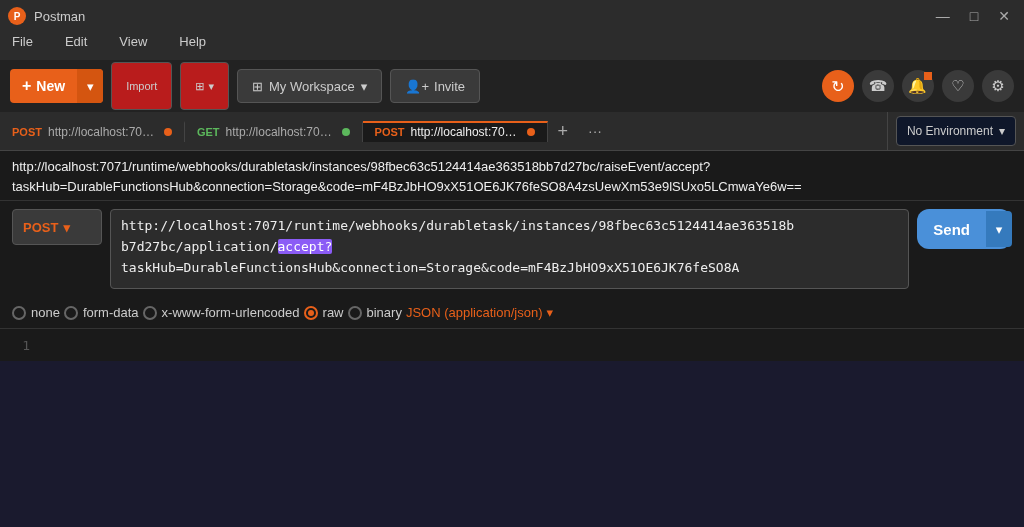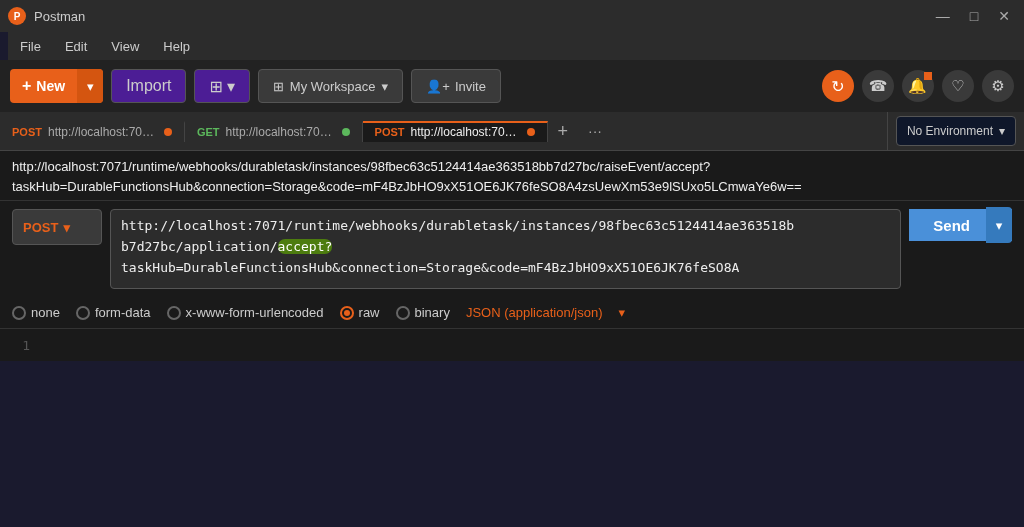--- a/index.html
+++ b/index.html
@@ -9,22 +9,22 @@
     .title-bar {
       display: flex; align-items: center; height: 32px;
       background: #2c2c2c; padding: 0 8px; gap: 8px;
     }
     .title-bar-title { color: #ccc; font-size: 13px; flex: 1; }
     .title-bar-controls { display: flex; gap: 8px; margin-left: auto; }
     .title-bar-btn { background: none; border: none; color: #aaa; cursor: pointer; font-size: 14px; padding: 2px 6px; }
 
     
     .menu-bar {
-      display: flex; align-items: center; height: 28px;
-      background: #2c2c2c; padding: 0 8px; gap: 16px; margin-left: 8px;
+      display: flex; height: 28px;
+      background: #2c2c2c; padding: 0 8px; gap: 24px;
     }
     .menu-item { color: #ccc; font-size: 13px; cursor: pointer; padding: 2px 4px; }
 
     
     .toolbar {
       display: flex; align-items: center; height: 52px;
       background: #222; padding: 0 10px; gap: 8px;
     }
     .new-btn {
       display: flex; align-items: center; height: 34px;
@@ -32,22 +32,22 @@
     }
     .new-btn-main {
       display: flex; align-items: center; gap: 5px;
       padding: 0 12px; color: white; font-size: 14px; font-weight: bold;
     }
     .new-btn-dropdown {
       height: 100%; width: 26px; background: #d45510;
       display: flex; align-items: center; justify-content: center; color: white; cursor: pointer;
     }
     .toolbar-btn {
-      background: #4c1d95; border: 1px solid #555; border-radius: 4px;
-      color: #ccc; padding: 6px 14px; cursor: pointer; font-size: 16px; height: 34px;
+      background: #b91c1c; border: 1px solid #555; border-radius: 4px;
+      color: #ccc; padding: 6px 14px; cursor: pointer; font-size: 11px; height: 48px;
     }
     .workspace-btn {
       display: flex; align-items: center; gap: 6px;
       background: #3a3a3a; border: 1px solid #555; border-radius: 4px;
       color: #ccc; padding: 6px 14px; cursor: pointer; font-size: 13px; height: 34px;
     }
     .invite-btn {
       display: flex; align-items: center; gap: 5px;
       background: #3a3a3a; border: 1px solid #555; border-radius: 4px;
       color: #ccc; padding: 6px 14px; cursor: pointer; font-size: 13px; height: 34px;
@@ -90,43 +90,43 @@
     }
     .request-url-row {
       display: flex; align-items: flex-start; gap: 8px; padding: 8px 12px;
     }
     .method-select {
       background: #3a3a3a; border: 1px solid #555; border-radius: 4px;
       color: #e8601a; font-size: 13px; font-weight: bold;
       padding: 6px 10px; cursor: pointer; height: 36px;
       display: flex; align-items: center; gap: 5px; min-width: 90px; flex-shrink: 0;
     }
-    .url-highlight { background: #4d7c0f; color: white; border-radius: 7px; }
+    .url-highlight { background: #8b5cf6; color: white; border-radius: 2px; }
     .send-btn {
-      display: flex; align-items: center; height: 32px; flex-shrink: 0;
-      background: #4a90d9; border: none; border-radius: 0; cursor: pointer; padding-left: 8px;
+      display: flex; align-items: center; height: 40px; flex-shrink: 0;
+      background: #4a90d9; border: none; border-radius: 12px; cursor: pointer;
     }
     .send-btn-main { color: white; font-size: 15px; font-weight: bold; padding: 0 16px; }
     .send-btn-arrow {
       width: 26px; height: 36px; background: #357abd;
       display: flex; align-items: center; justify-content: center;
       color: white; border-radius: 0 4px 4px 0; cursor: pointer;
     }
 
     
     .params-row {
       display: flex; align-items: center; gap: 12px; padding: 4px 12px;
       border-bottom: 1px solid #333;
     }
     .params-tab { color: #ccc; font-size: 13px; cursor: pointer; padding: 4px 0; }
     .params-dot { width: 8px; height: 8px; border-radius: 50%; background: #5cb85c; display: inline-block; margin-left: 4px; }
 
     
     .body-type-row {
-      display: flex; align-items: center; gap: 16px; padding: 8px 12px;
+      display: flex; align-items: center; gap: 4px; padding: 8px 12px;
       border-bottom: 1px solid #333; background: #1a1a1a;
     }
     .radio-option { display: flex; align-items: center; gap: 5px; cursor: pointer; color: #ccc; font-size: 13px; }
     .radio-circle {
       width: 14px; height: 14px; border-radius: 50%; border: 2px solid #666;
       display: flex; align-items: center; justify-content: center; flex-shrink: 0;
     }
     .radio-circle.checked { border-color: #e8601a; }
     .radio-circle.checked::after {
       content: ''; width: 6px; height: 6px; border-radius: 50%; background: #e8601a;

